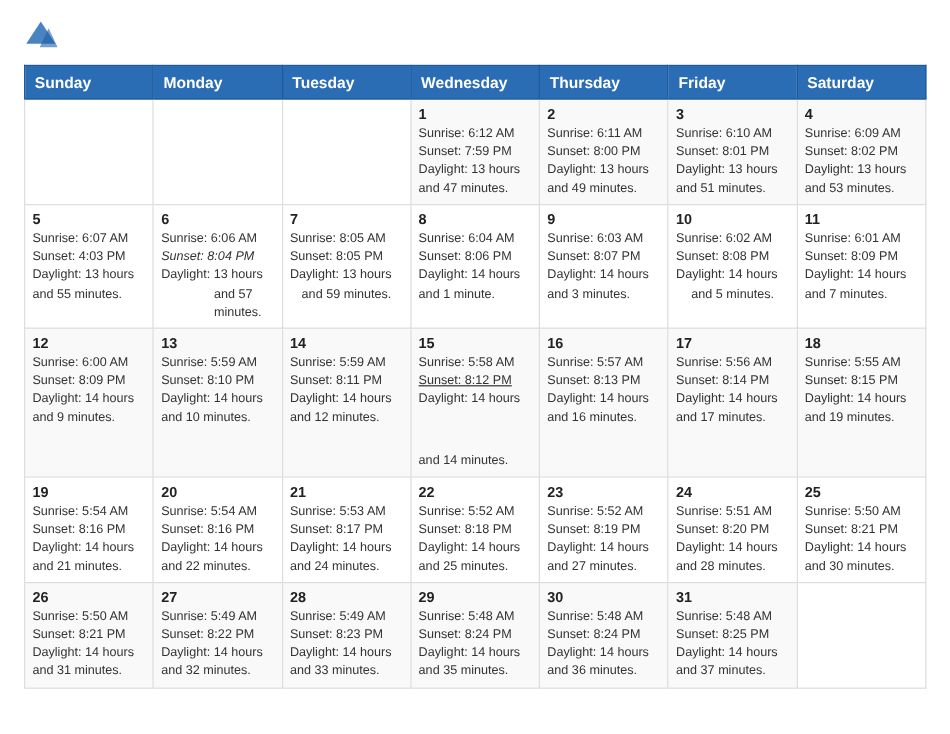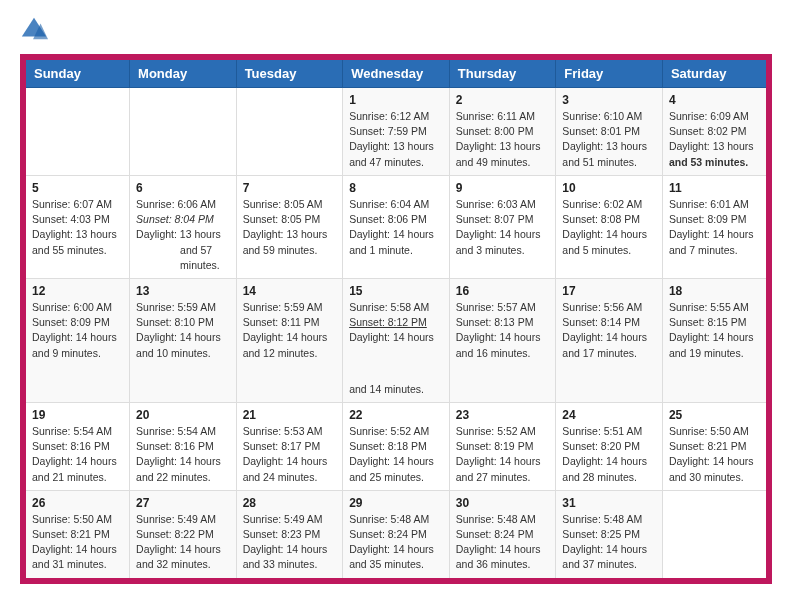--- a/index.html
+++ b/index.html
@@ -34,21 +34,21 @@
       color: #1a1a1a;
     }
     .location-title {
       font-size: 15px;
       color: #444;
       margin-top: 2px;
     }
     .calendar-table {
       width: 100%;
       border-collapse: collapse;
-      border: 6px solid #be185d;
+      border: 1px solid #be185d;
     }
     .calendar-table th {
       background: #2a6db5;
       color: #fff;
       font-size: 13px;
       font-weight: bold;
       padding: 6px 8px;
       text-align: left;
       border: 1px solid #1e5a9a;
     }
@@ -147,21 +147,21 @@
             <span style="display: block;">Daylight: 13 hours</span>
             <span style="display: block;">and 51 minutes.</span>
           </div>
         </td>
         <td>
           <span class="day-number">4</span>
           <div class="day-info">
             <span style="display: block;">Sunrise: 6:09 AM</span>
             <span style="display: block;">Sunset: 8:02 PM</span>
             <span style="display: block;">Daylight: 13 hours</span>
-            <span style="display: block; font-weight: bold;">and 53 minutes.</span>
+            <span style="display: block;">and 53 minutes.</span>
           </div>
         </td>
       </tr>
       <tr>
         <td>
           <span class="day-number">5</span>
           <div class="day-info">
             <span style="display: block;">Sunrise: 6:07 AM</span>
             <span style="display: block;">Sunset: 4:03 PM</span>
             <span style="display: block;">Daylight: 13 hours</span>
@@ -176,21 +176,21 @@
             <span style="display: block;">Daylight: 13 hours</span>
             <span style="display: block; margin-left: 44px;">and 57 minutes.</span>
           </div>
         </td>
         <td>
           <span class="day-number">7</span>
           <div class="day-info">
             <span style="display: block;">Sunrise: 8:05 AM</span>
             <span style="display: block;">Sunset: 8:05 PM</span>
             <span style="display: block;">Daylight: 13 hours</span>
-            <span style="display: block;">and 59 minutes.</span>
+            <span style="display: block; text-align: center;">and 59 minutes.</span>
           </div>
         </td>
         <td>
           <span class="day-number">8</span>
           <div class="day-info">
             <span style="display: block;">Sunrise: 6:04 AM</span>
             <span style="display: block;">Sunset: 8:06 PM</span>
             <span style="display: block;">Daylight: 14 hours</span>
             <span style="display: block;">and 1 minute.</span>
           </div>
@@ -203,21 +203,21 @@
             <span style="display: block;">Daylight: 14 hours</span>
             <span style="display: block;">and 3 minutes.</span>
           </div>
         </td>
         <td>
           <span class="day-number">10</span>
           <div class="day-info">
             <span style="display: block;">Sunrise: 6:02 AM</span>
             <span style="display: block;">Sunset: 8:08 PM</span>
             <span style="display: block;">Daylight: 14 hours</span>
-            <span style="display: block;">and 5 minutes.</span>
+            <span style="display: block; text-align: center;">and 5 minutes.</span>
           </div>
         </td>
         <td>
           <span class="day-number">11</span>
           <div class="day-info">
             <span style="display: block;">Sunrise: 6:01 AM</span>
             <span style="display: block;">Sunset: 8:09 PM</span>
             <span style="display: block;">Daylight: 14 hours</span>
             <span style="display: block;">and 7 minutes.</span>
           </div>

